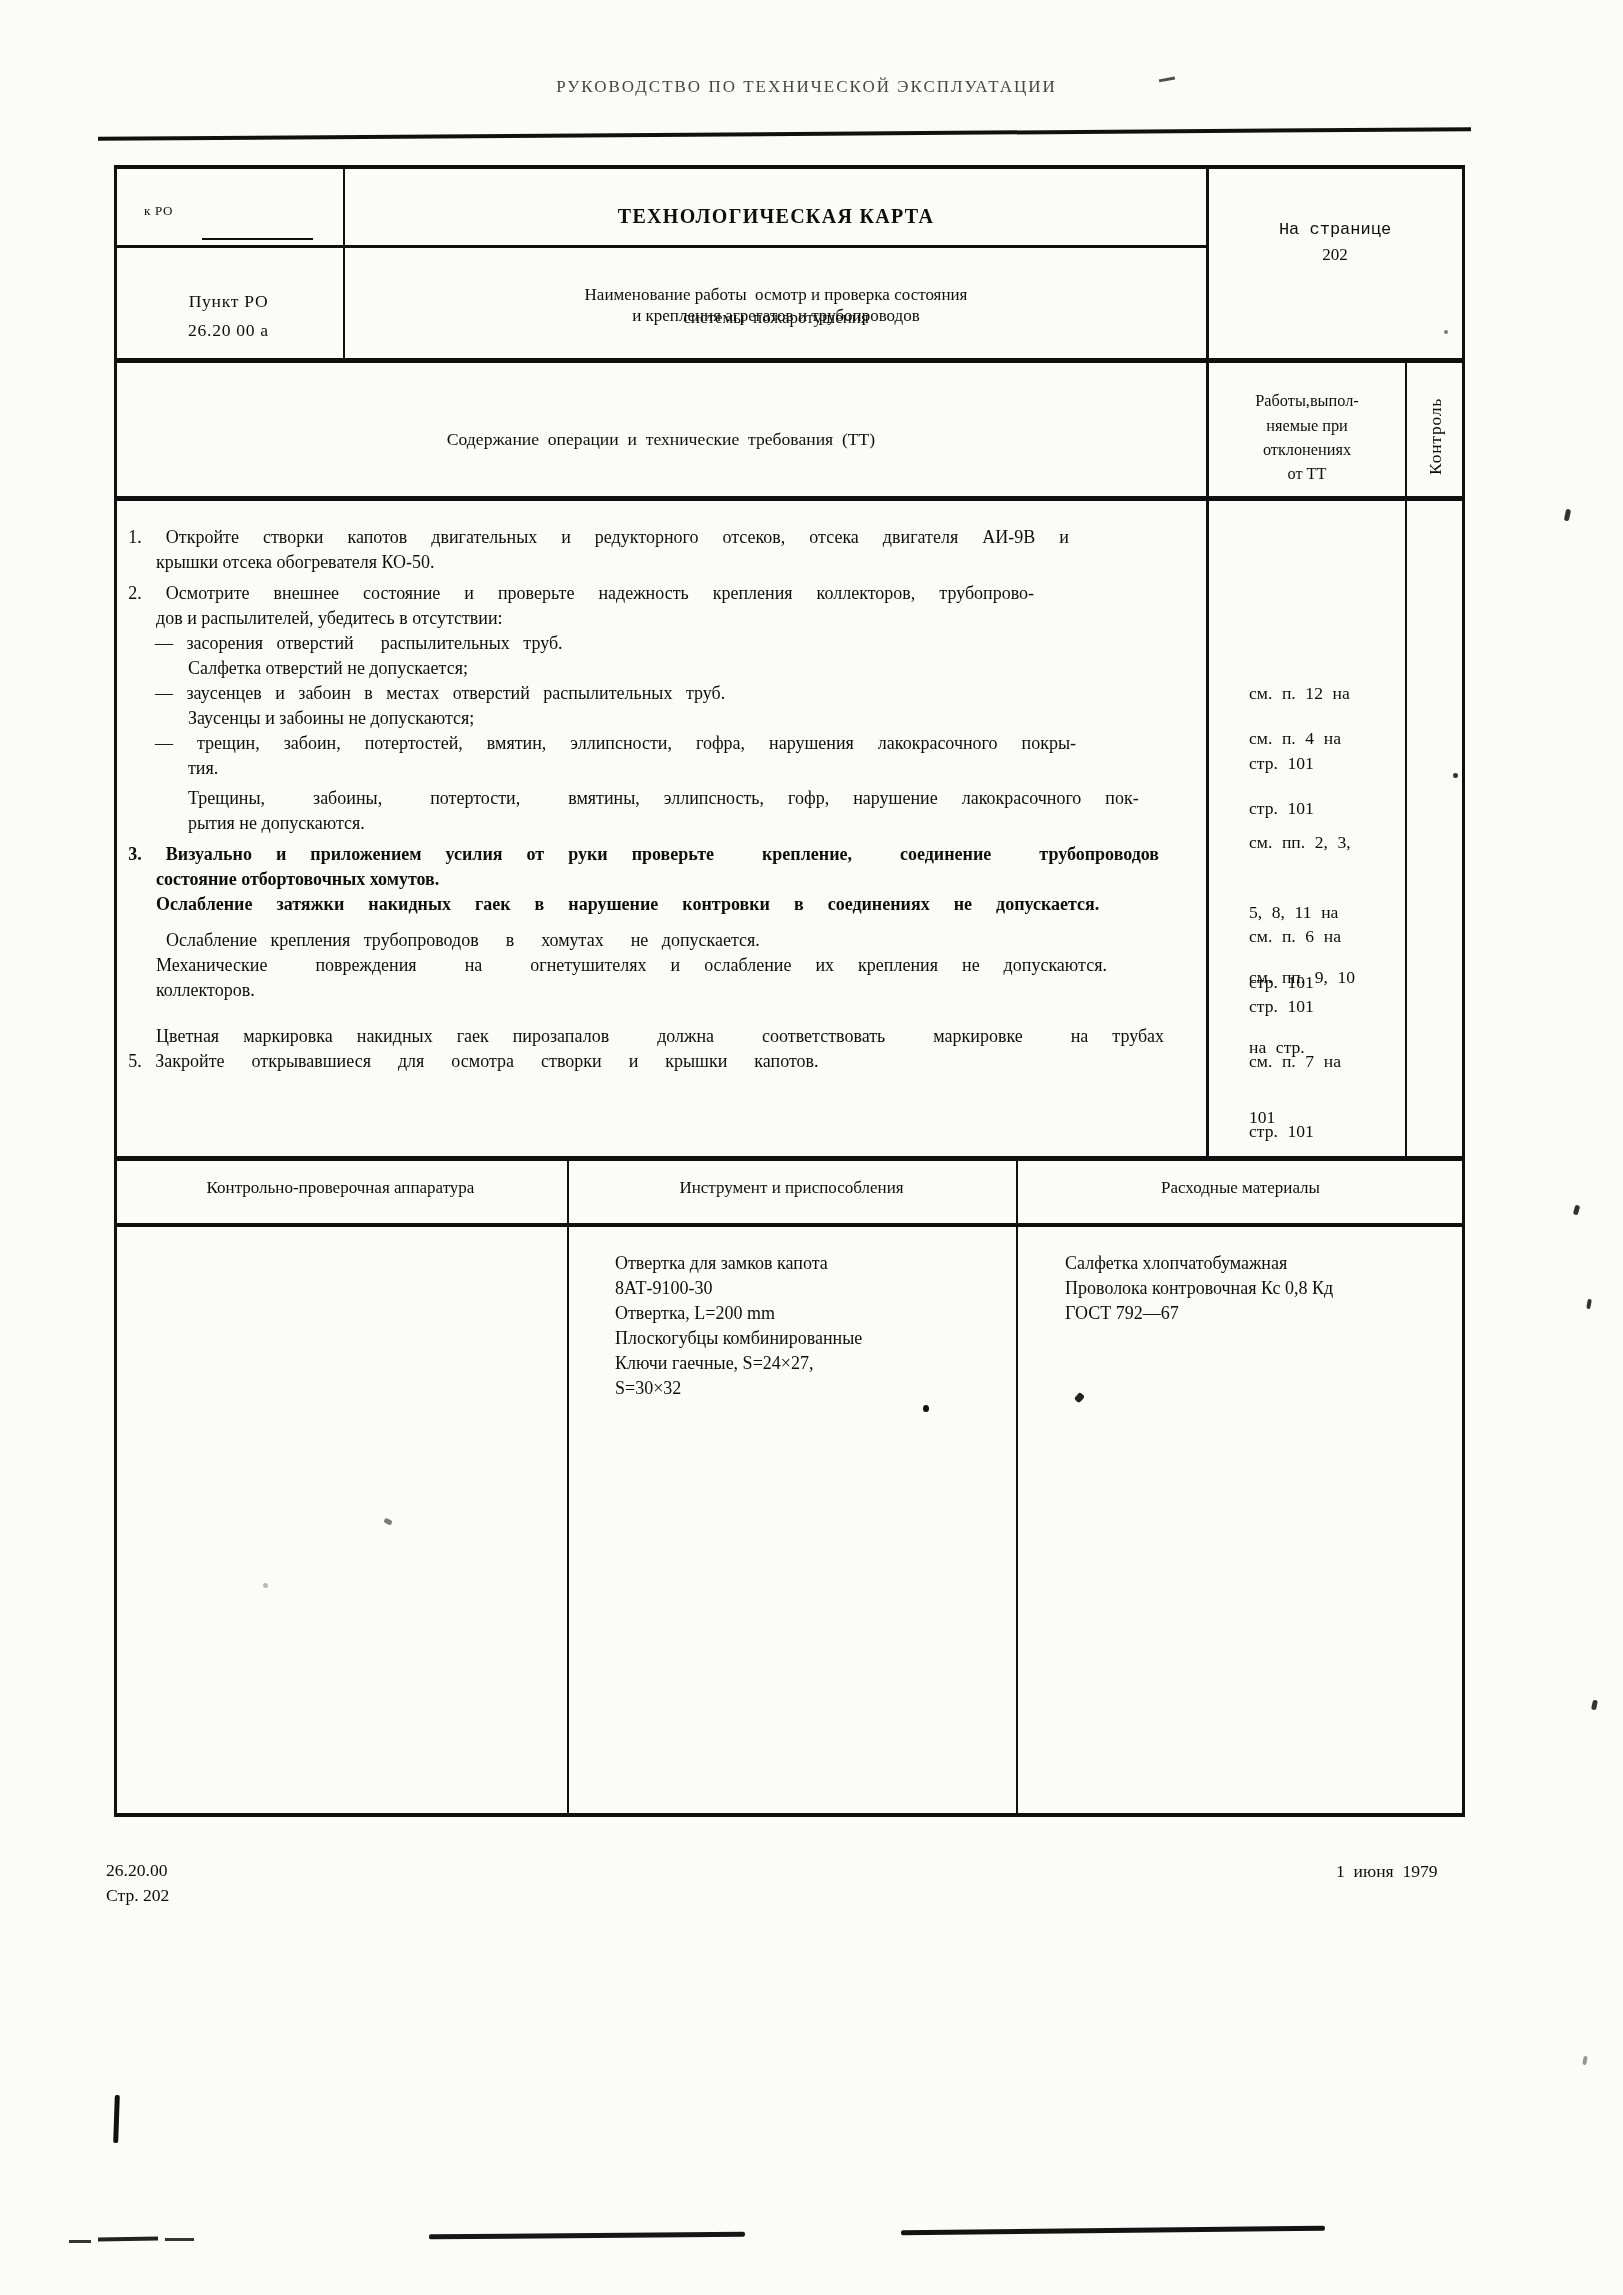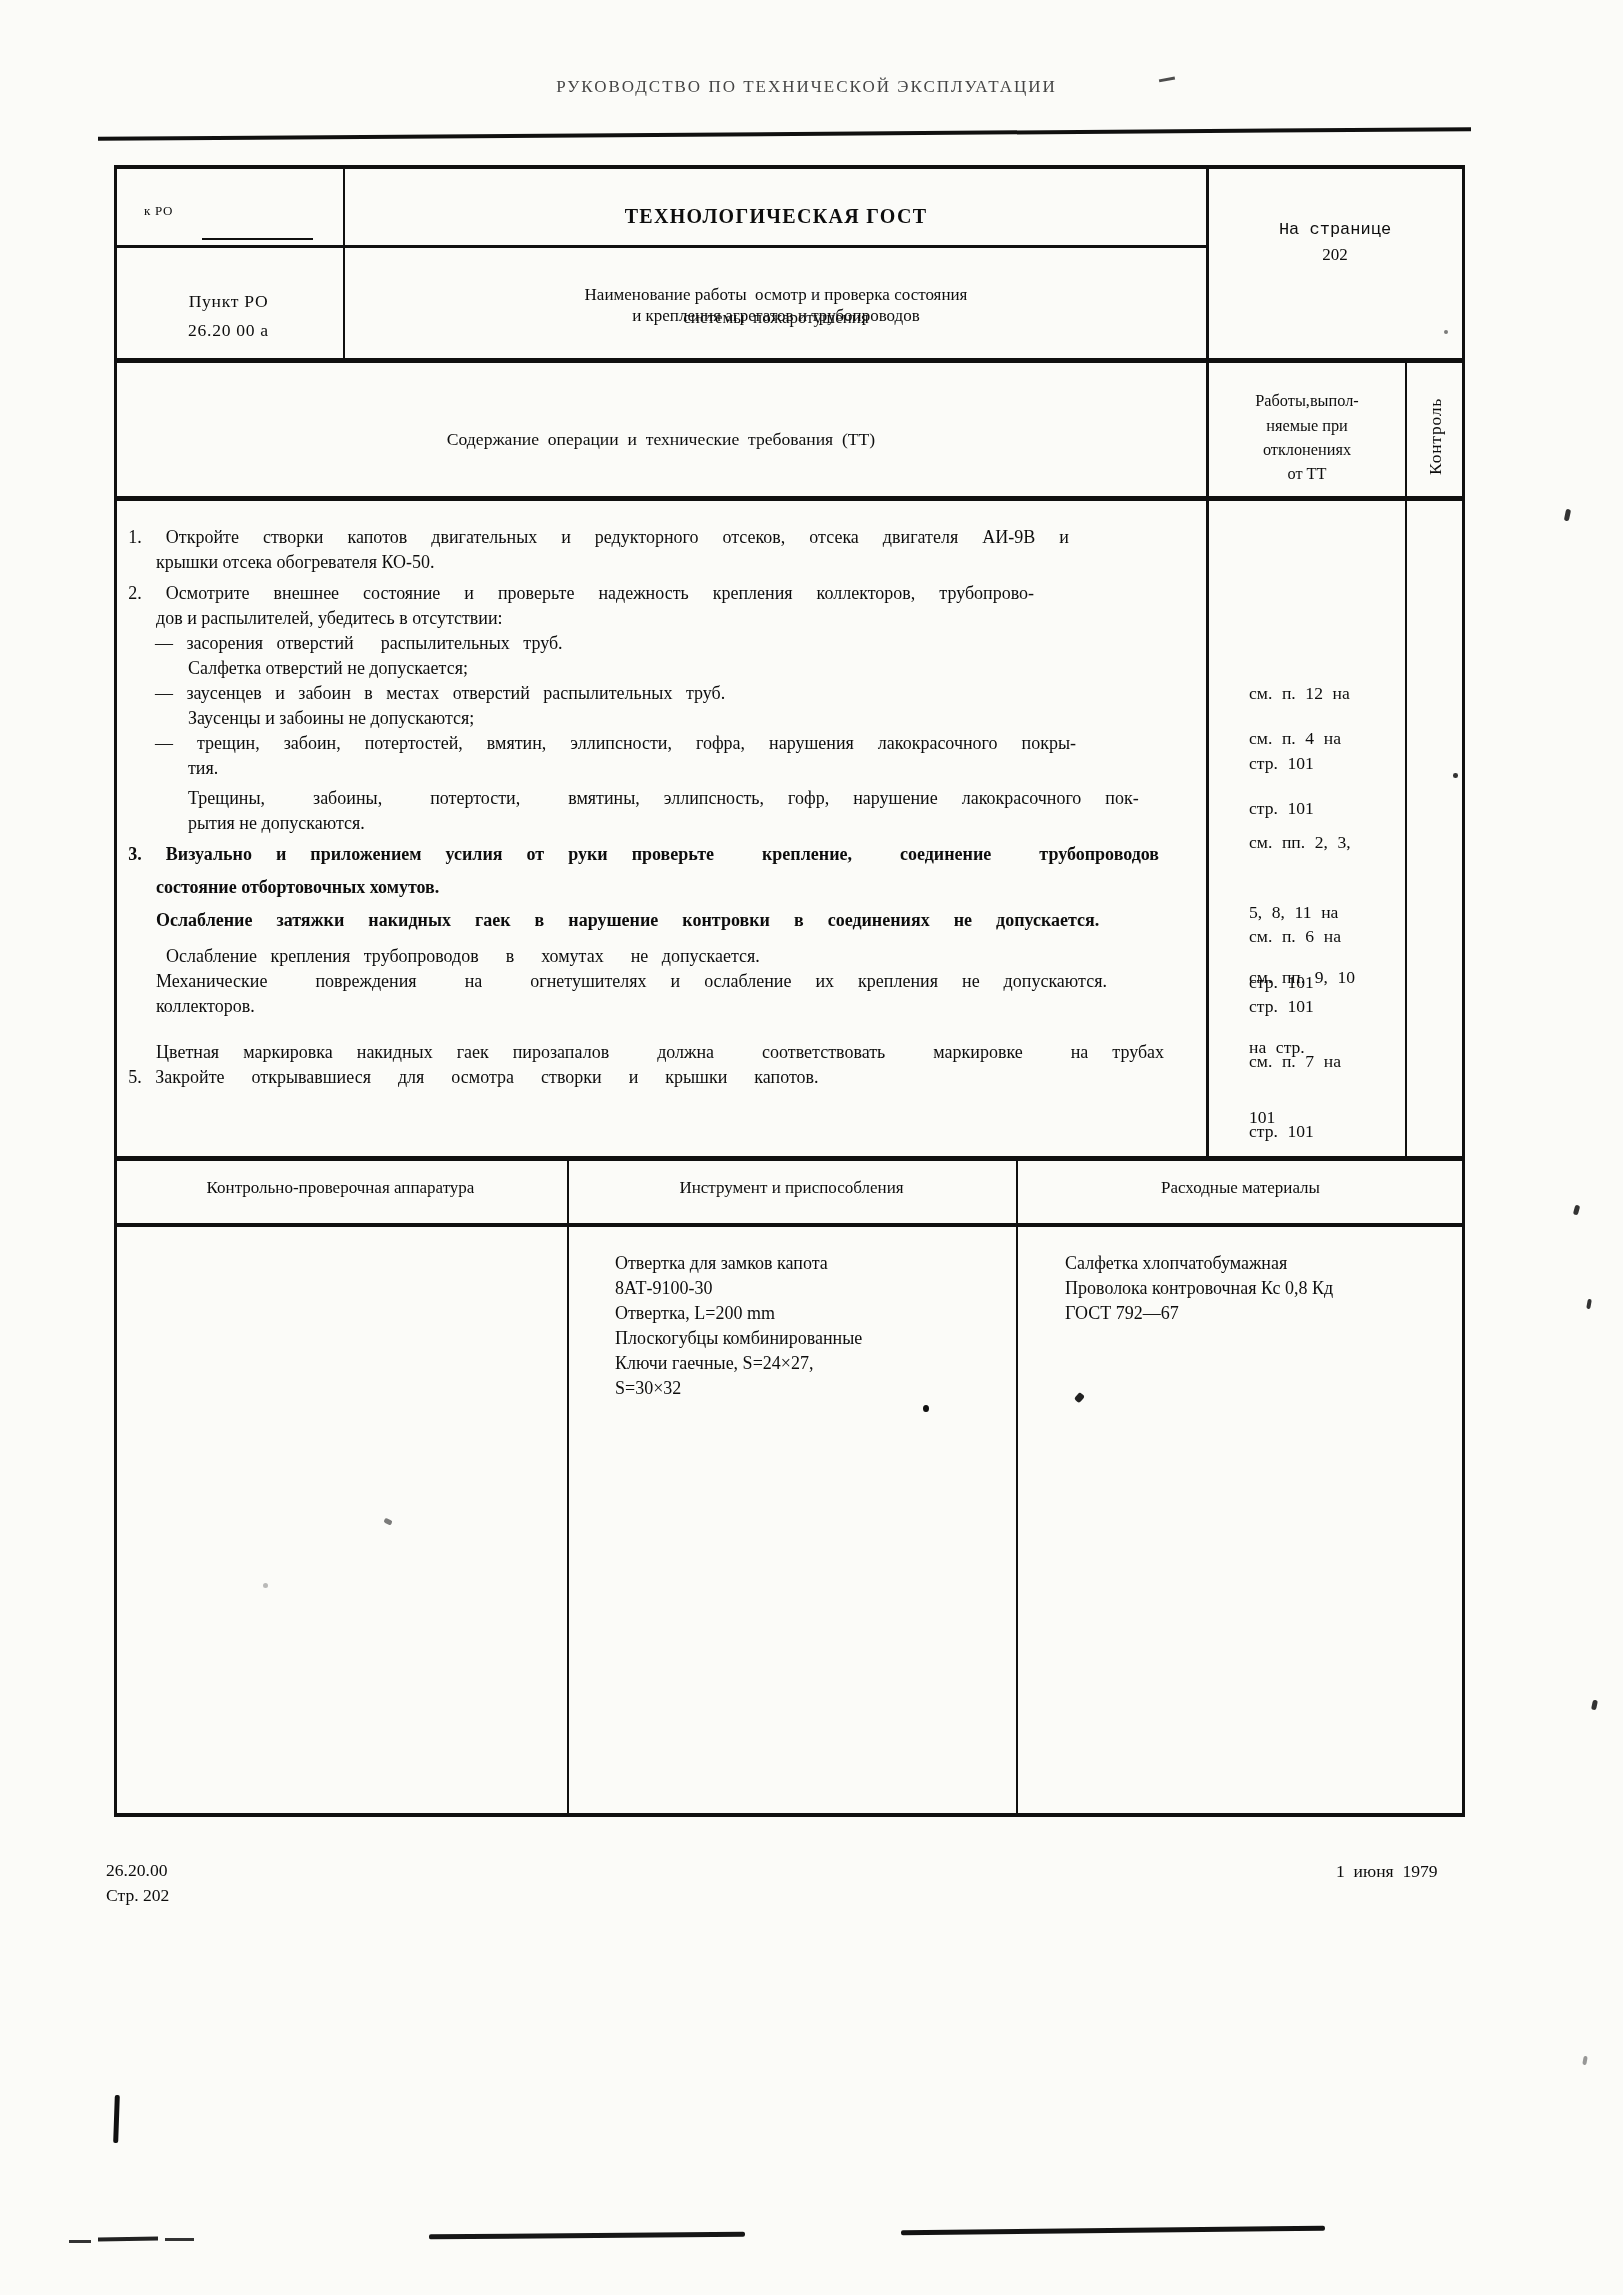--- a/index.html
+++ b/index.html
@@ -25,21 +25,21 @@
   
   .ops{left:114px;top:502px;width:1094px;font-size:18px;line-height:25px;padding-top:23.4px;}
   .ops .line{white-space:pre;}
   .num{padding-left:14.3px;}
   .cont{padding-left:42px;}
   .dash{padding-left:41px;}
   .sub{padding-left:74px;}
   .sub2{padding-left:52px;}
   .w{word-spacing:19.5px;}
   .ws{word-spacing:9px;}
-  .b{font-weight:700;margin-top:8px;}
+  .b{font-weight:700;}
   
   .notes{left:1210px;top:502px;width:195px;}
   .note{position:absolute;left:39px;font-size:17.6px;line-height:23.4px;white-space:pre;word-spacing:5.2px;}
   
   .lt-hdr{top:1178px;font-size:17px;}
   .tools{left:615px;top:1251px;font-size:18px;line-height:25px;}
   .mats{left:1065px;top:1251px;font-size:18px;line-height:25px;}
   
   .foot{font-size:17.6px;}
   
@@ -58,21 +58,21 @@
   <div class="ln" style="left:114px;top:358px;width:1351px;height:4.6px;"></div>
   <div class="ln" style="left:114px;top:496px;width:1351px;height:4.6px;"></div>
   <div class="ln" style="left:114px;top:165px;width:2.6px;height:996px;"></div>
   <div class="ln" style="left:1462px;top:165px;width:2.6px;height:996px;"></div>
   <div class="ln" style="left:343px;top:165px;width:2px;height:196px;"></div>
   <div class="ln" style="left:1206px;top:165px;width:2.6px;height:996px;"></div>
   <div class="ln" style="left:1405px;top:358px;width:2px;height:802px;"></div>
 
   <div class="abs ro-label">к РО</div>
   <div class="ln" style="left:202px;top:238px;width:111px;height:2px;"></div>
-  <div class="abs card-title ctr">ТЕХНОЛОГИЧЕСКАЯ ГОСТ</div>
+  <div class="abs card-title ctr">ТЕХНОЛОГИЧЕСКАЯ КАРТА</div>
   <div class="abs onpage ctr" style="top:220px;font-family:Liberation Mono, monospace;">На странице</div>
   <div class="abs onpage ctr" style="top:245px;">202</div>
   <div class="abs point ctr" style="top:291px;">Пункт РО</div>
   <div class="abs point ctr" style="top:314px;margin-top:6px;">26.20 00 а</div>
   <div class="abs wname ctr pre" style="top:285px;">Наименование работы  осмотр и проверка состояния</div>
   <div class="abs wname ctr" style="top:306px;">и крепления агрегатов и трубопроводов</div>
   <div class="abs wname ctr pre" style="top:308px;">системы  пожаротушения</div>
 
   <div class="abs content-hdr ctr pre">Содержание  операции  и  технические  требования  (ТТ)</div>
   <div class="abs dev-hdr ctr" style="top:391px;">Работы,выпол-</div>

